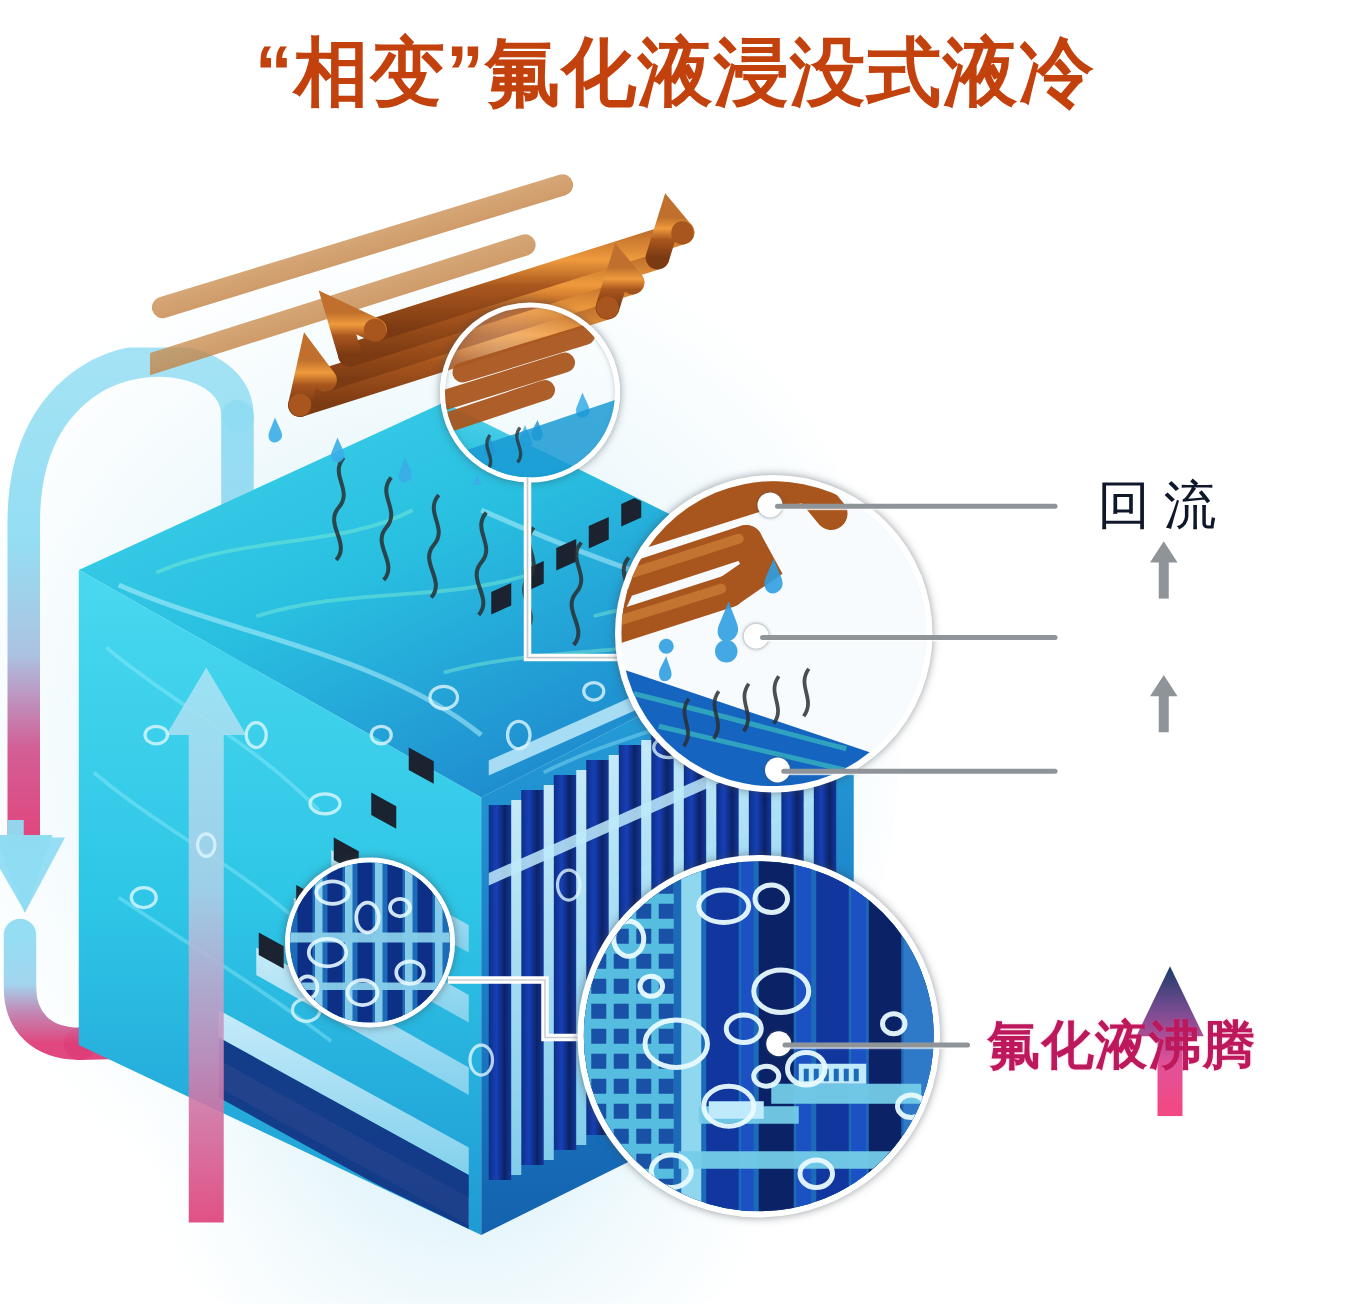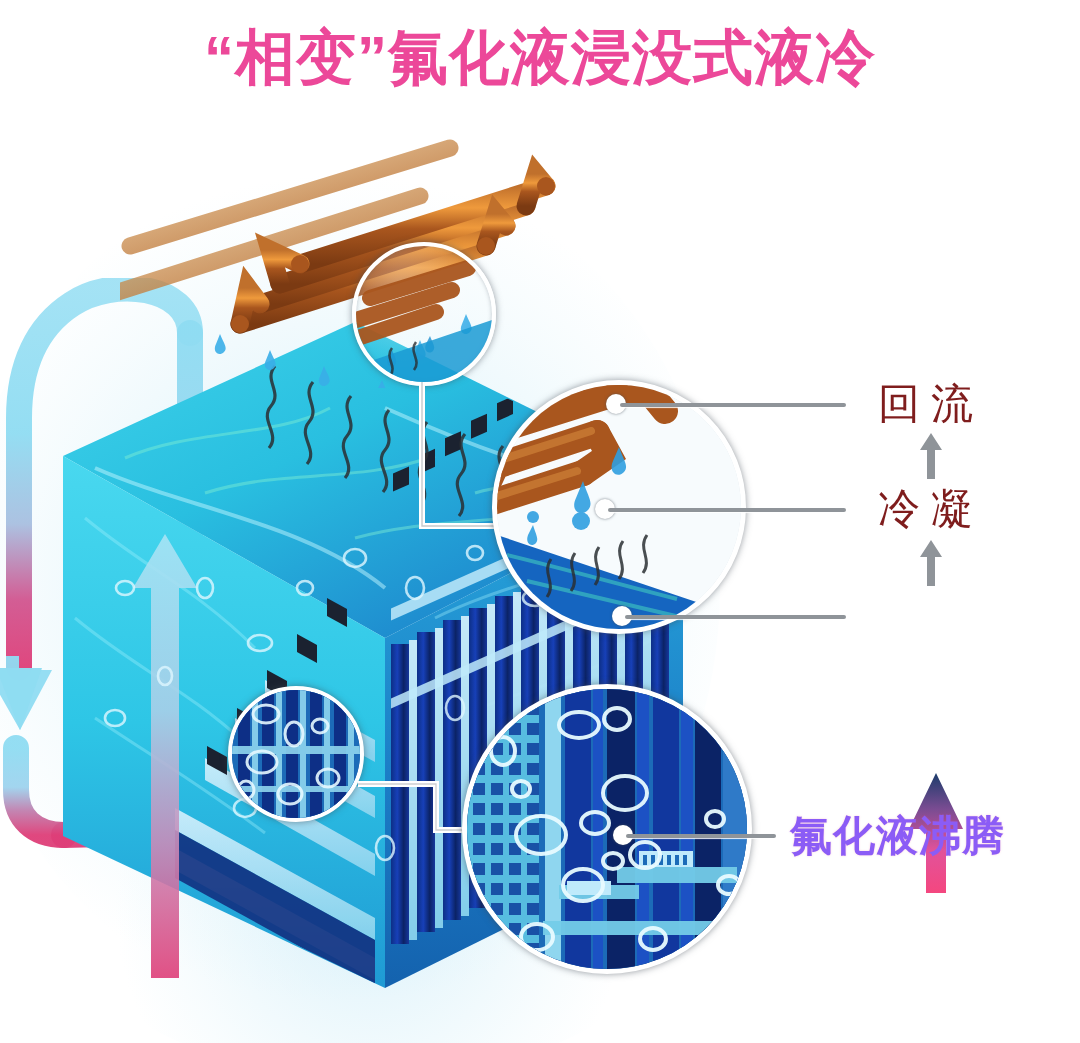--- a/index.html
+++ b/index.html
@@ -9,21 +9,21 @@
     font-family: "Liberation Sans", "DejaVu Sans", sans-serif;
     overflow: hidden;
   }
   #stage { position: relative; width: 1080px; height: 1043px; background:#fff; }
 
   
   #title {
     position: absolute; left: 0; top: 18px; width: 1080px;
     text-align: center;
     font-size: 60px; font-weight: bold; letter-spacing: 1px;
-    color: #ec4899;
+    color: #c2410c;
     white-space: nowrap;
   }
 
   
   #figure { position: absolute; left: 0; top: 118px; width: 1080px; height: 925px; }
 
   
   .haze {
     position: absolute; border-radius: 50%;
     background: radial-gradient(circle, rgba(178,226,244,.55) 0%, rgba(220,243,250,.25) 55%, rgba(255,255,255,0) 72%);
@@ -41,28 +41,28 @@
 
   
   .mag-ring { position: absolute; border-radius: 50%; border: 5px solid #ffffff;
               box-shadow: 0 0 7px rgba(60,70,80,.55), inset 0 0 4px rgba(80,90,100,.35);
               overflow: hidden; }
   .mag-small { border-width: 4px; }
 
   
   .callout-label {
     position: absolute;
-    color: #7f1d1d;
+    color: #0f172a;
     font-size: 42px;
     letter-spacing: 11px;
     white-space: nowrap;
   }
   #label-boil {
     position: absolute;
-    color: #8b5cf6;
+    color: #be185d;
     font-size: 42px;
     font-weight: bold;
     letter-spacing: 1px;
     white-space: nowrap;
     text-shadow: 0 0 2px rgba(242,88,143,.35);
   }
   .lead-line {
     position: absolute; height: 4px;
     background: #8f9499;
     border-radius: 2px;
@@ -573,21 +573,20 @@
 
     <div class="lead-dot sm" style="left:613px; top:707px;"></div>
     <div class="lead-line" style="left:626px; top:716px; width:150px;"></div>
 
     <div class="callout-label" style="left:878px; top:258px;">回流</div>
 
     <svg class="stage-arrow" style="left:918px; top:315px;" width="26" height="46" viewBox="0 0 26 46">
       <path d="M 13,0 L 24,17 L 17,17 L 17,46 L 9,46 L 9,17 L 2,17 Z" fill="#8f9499"></path>
     </svg>
 
-    <div class="callout-label" style="left:878px; top:363px;">冷凝</div>
 
     <svg class="stage-arrow" style="left:918px; top:422px;" width="26" height="46" viewBox="0 0 26 46">
       <path d="M 13,0 L 24,17 L 17,17 L 17,46 L 9,46 L 9,17 L 2,17 Z" fill="#8f9499"></path>
     </svg>
 
 
     <svg id="big-arrow" width="62" height="120" viewBox="0 0 62 120">
       <defs>
         <linearGradient id="bigArrowGrad" x1="0" y1="1" x2="0" y2="0">
           <stop offset="0%" stop-color="#f4477f"></stop>

